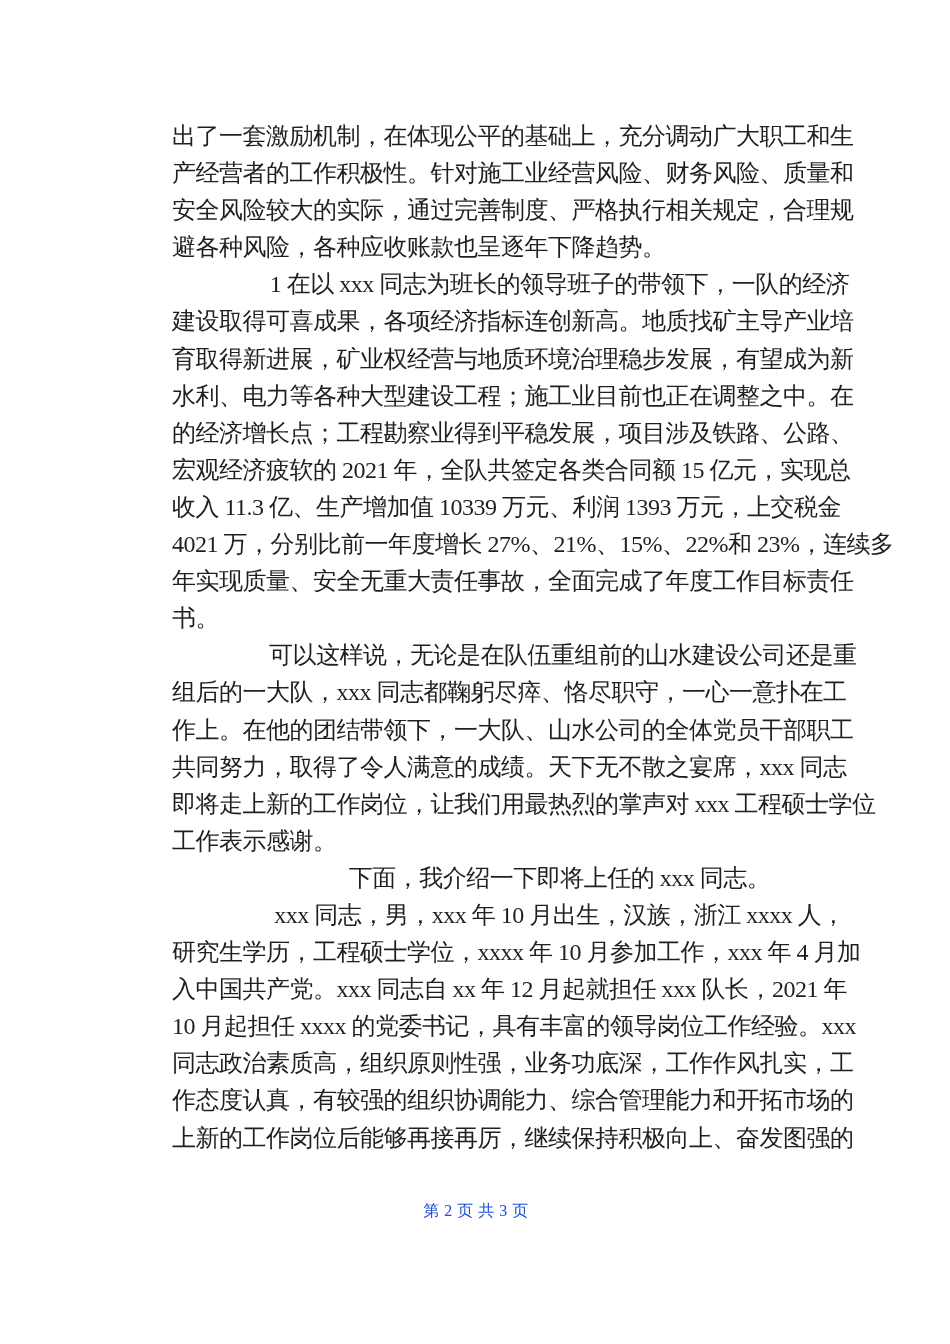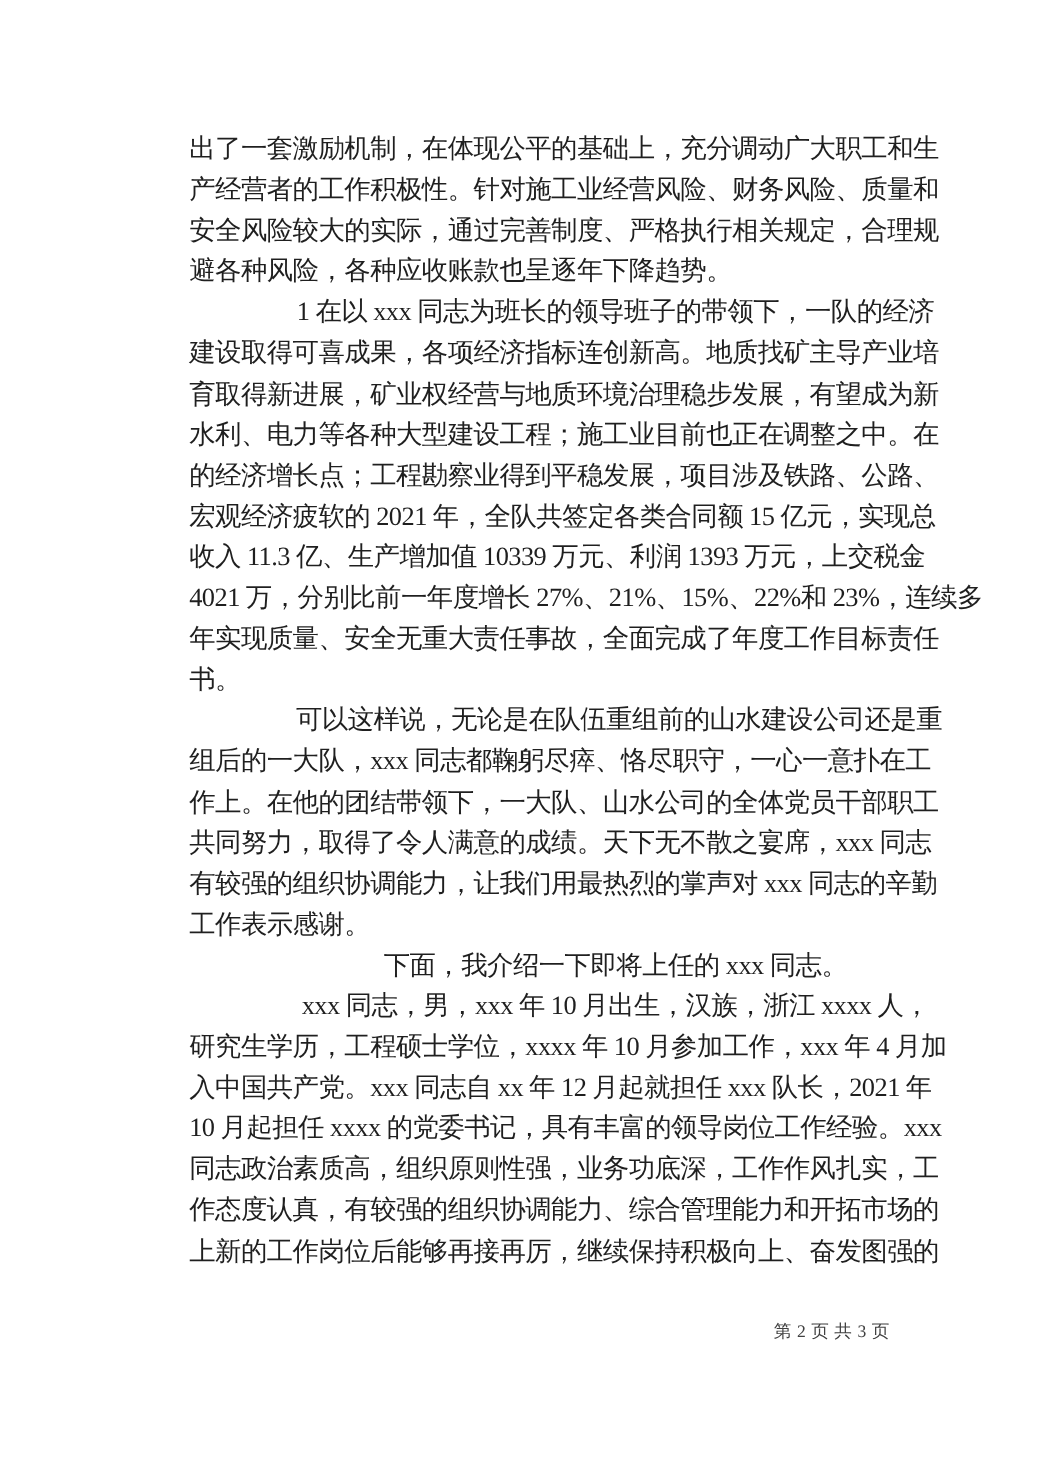--- a/index.html
+++ b/index.html
@@ -35,24 +35,24 @@
   }
   .line.indent {
     padding-left: 97px;
     text-align: center;
   }
   .page-footer {
     position: absolute;
     left: 143px;
     top: 1200px;
     width: 666px;
-    text-align: right;
+    text-align: center;
     font-size: 16px;
     line-height: 22px;
-    color: #404040;
+    color: #1d4ed8;
     letter-spacing: 0.5px;
   }
 </style>
 </head>
 <body>
 
 <div class="doc-body">
 
   <div class="paragraph">
     <div class="line">出了一套激励机制，在体现公平的基础上，充分调动广大职工和生</div>
@@ -72,21 +72,21 @@
     <div class="line">4021 万，分别比前一年度增长 27%、21%、15%、22%和 23%，连续多</div>
     <div class="line">年实现质量、安全无重大责任事故，全面完成了年度工作目标责任</div>
     <div class="line">书。</div>
   </div>
 
   <div class="paragraph">
     <div class="line indent">可以这样说，无论是在队伍重组前的山水建设公司还是重</div>
     <div class="line">组后的一大队，xxx 同志都鞠躬尽瘁、恪尽职守，一心一意扑在工</div>
     <div class="line">作上。在他的团结带领下，一大队、山水公司的全体党员干部职工</div>
     <div class="line">共同努力，取得了令人满意的成绩。天下无不散之宴席，xxx 同志</div>
-    <div class="line">有较强的组织协调能力，让我们用最热烈的掌声对 xxx 同志的辛勤</div>
+    <div class="line">即将走上新的工作岗位，让我们用最热烈的掌声对 xxx 工程硕士学位</div>
     <div class="line">工作表示感谢。</div>
   </div>
 
   <div class="paragraph">
     <div class="line indent">下面，我介绍一下即将上任的 xxx 同志。</div>
   </div>
 
   <div class="paragraph">
     <div class="line indent">xxx 同志，男，xxx 年 10 月出生，汉族，浙江 xxxx 人，</div>
     <div class="line">研究生学历，工程硕士学位，xxxx 年 10 月参加工作，xxx 年 4 月加</div>

